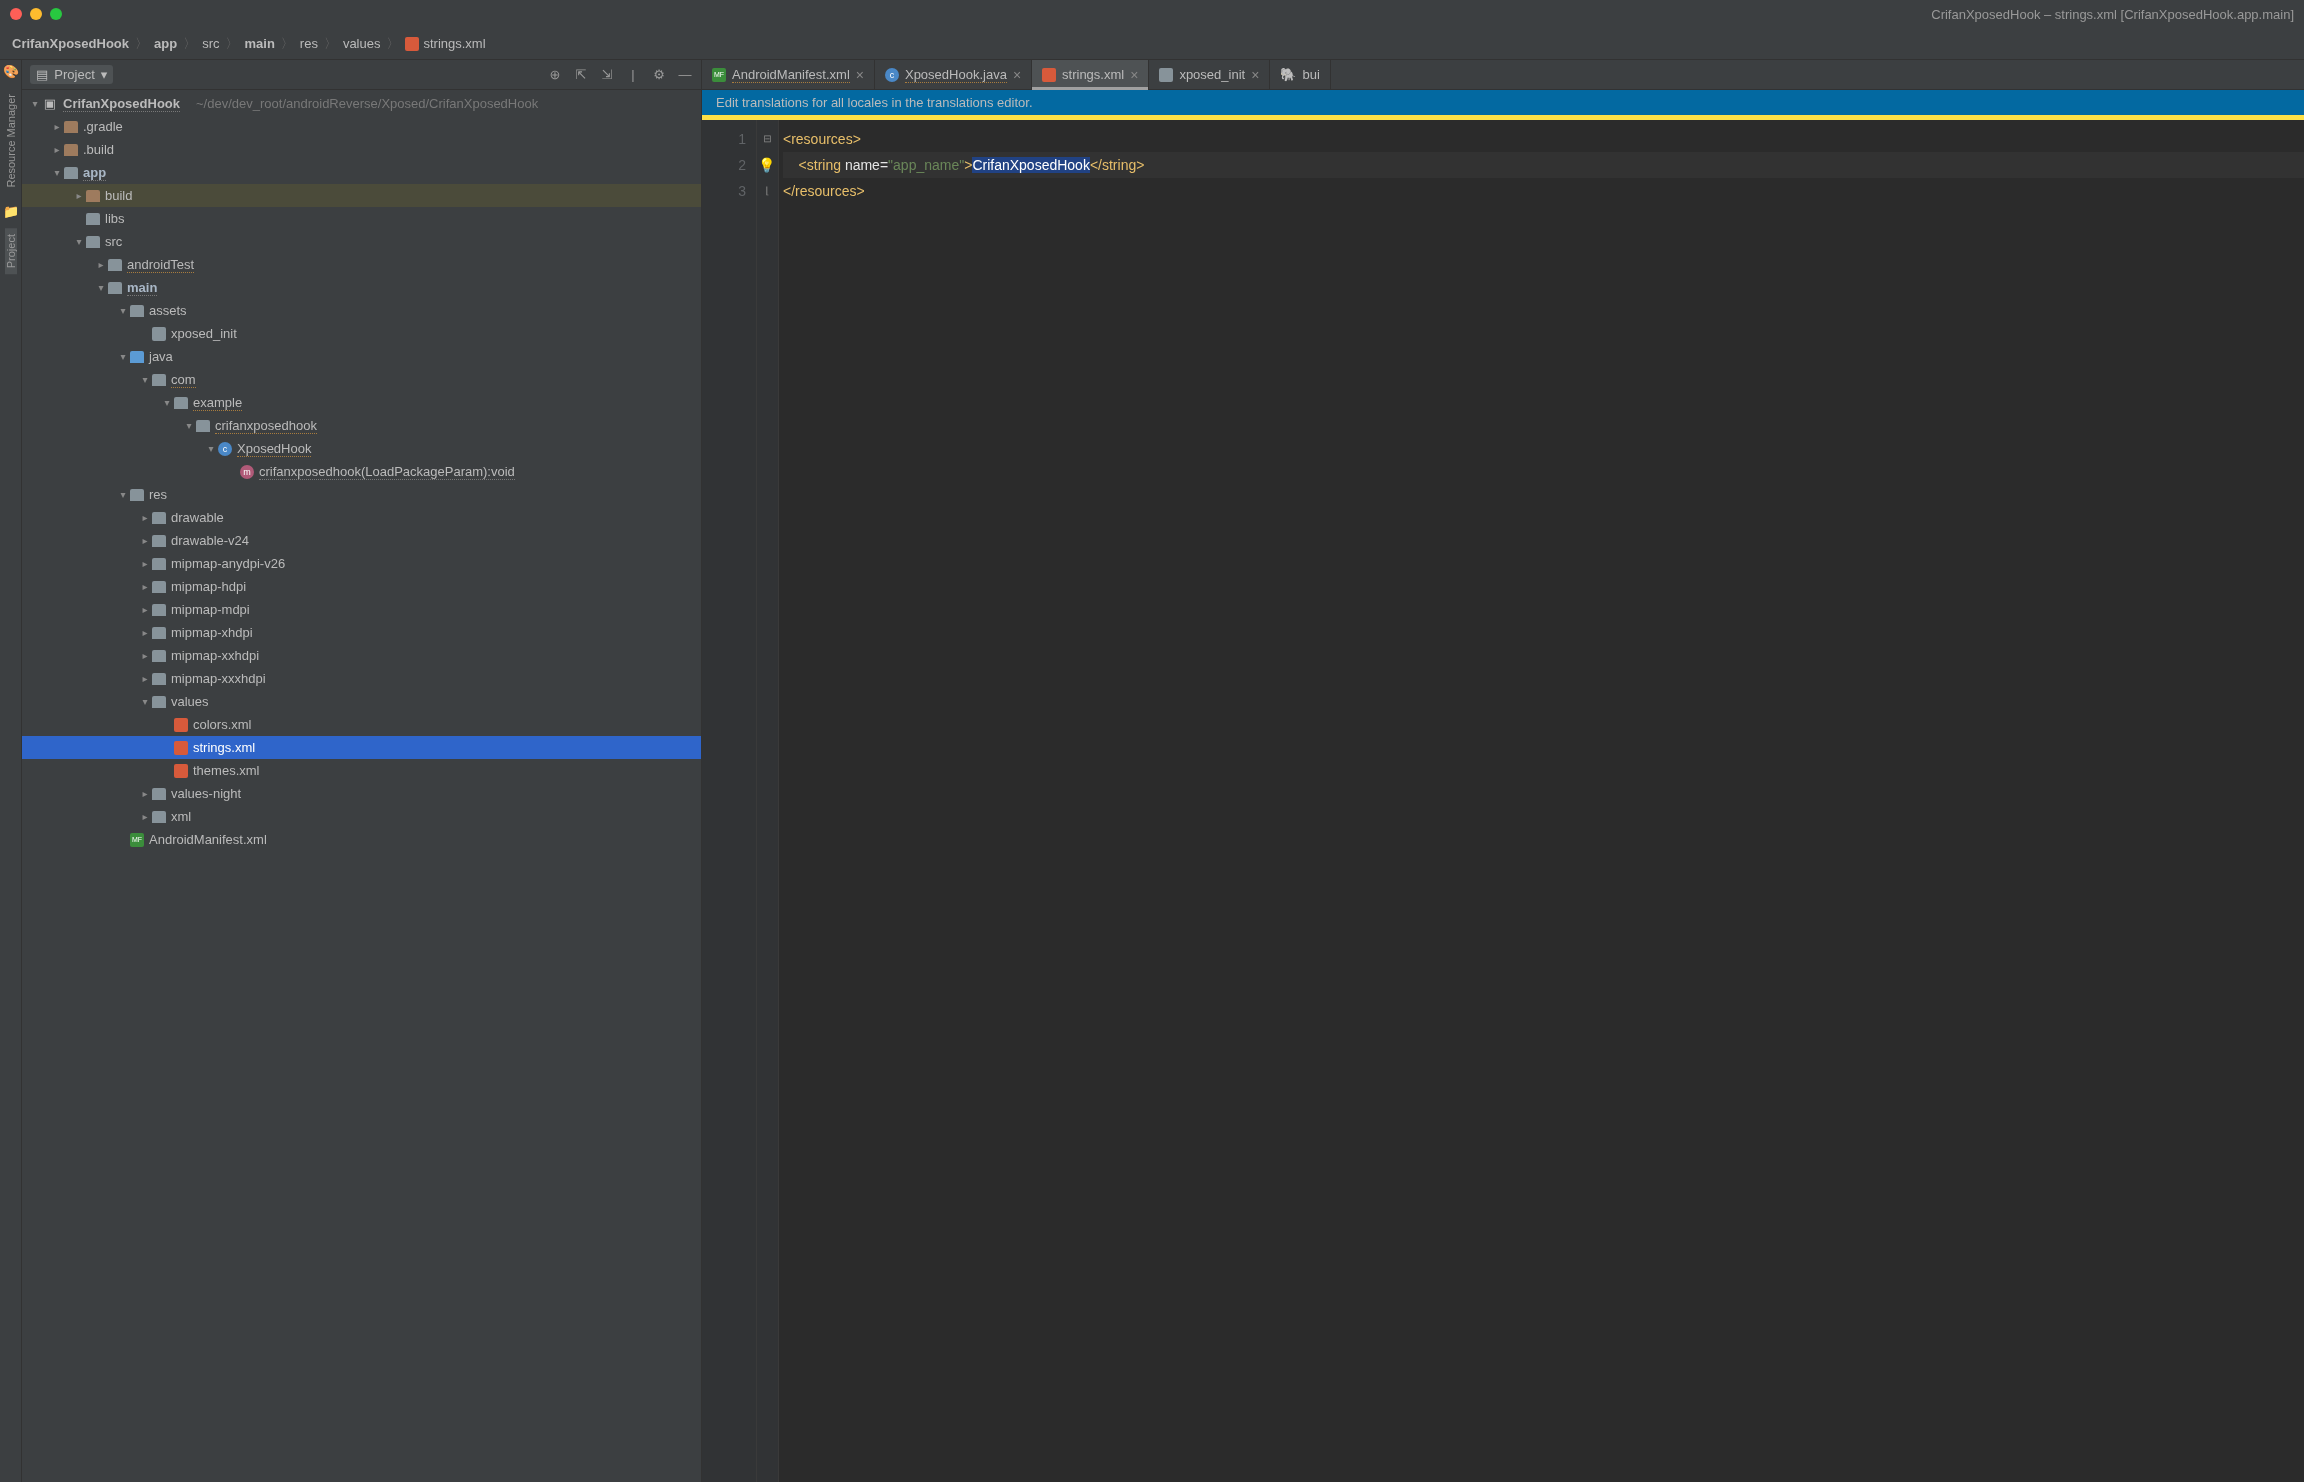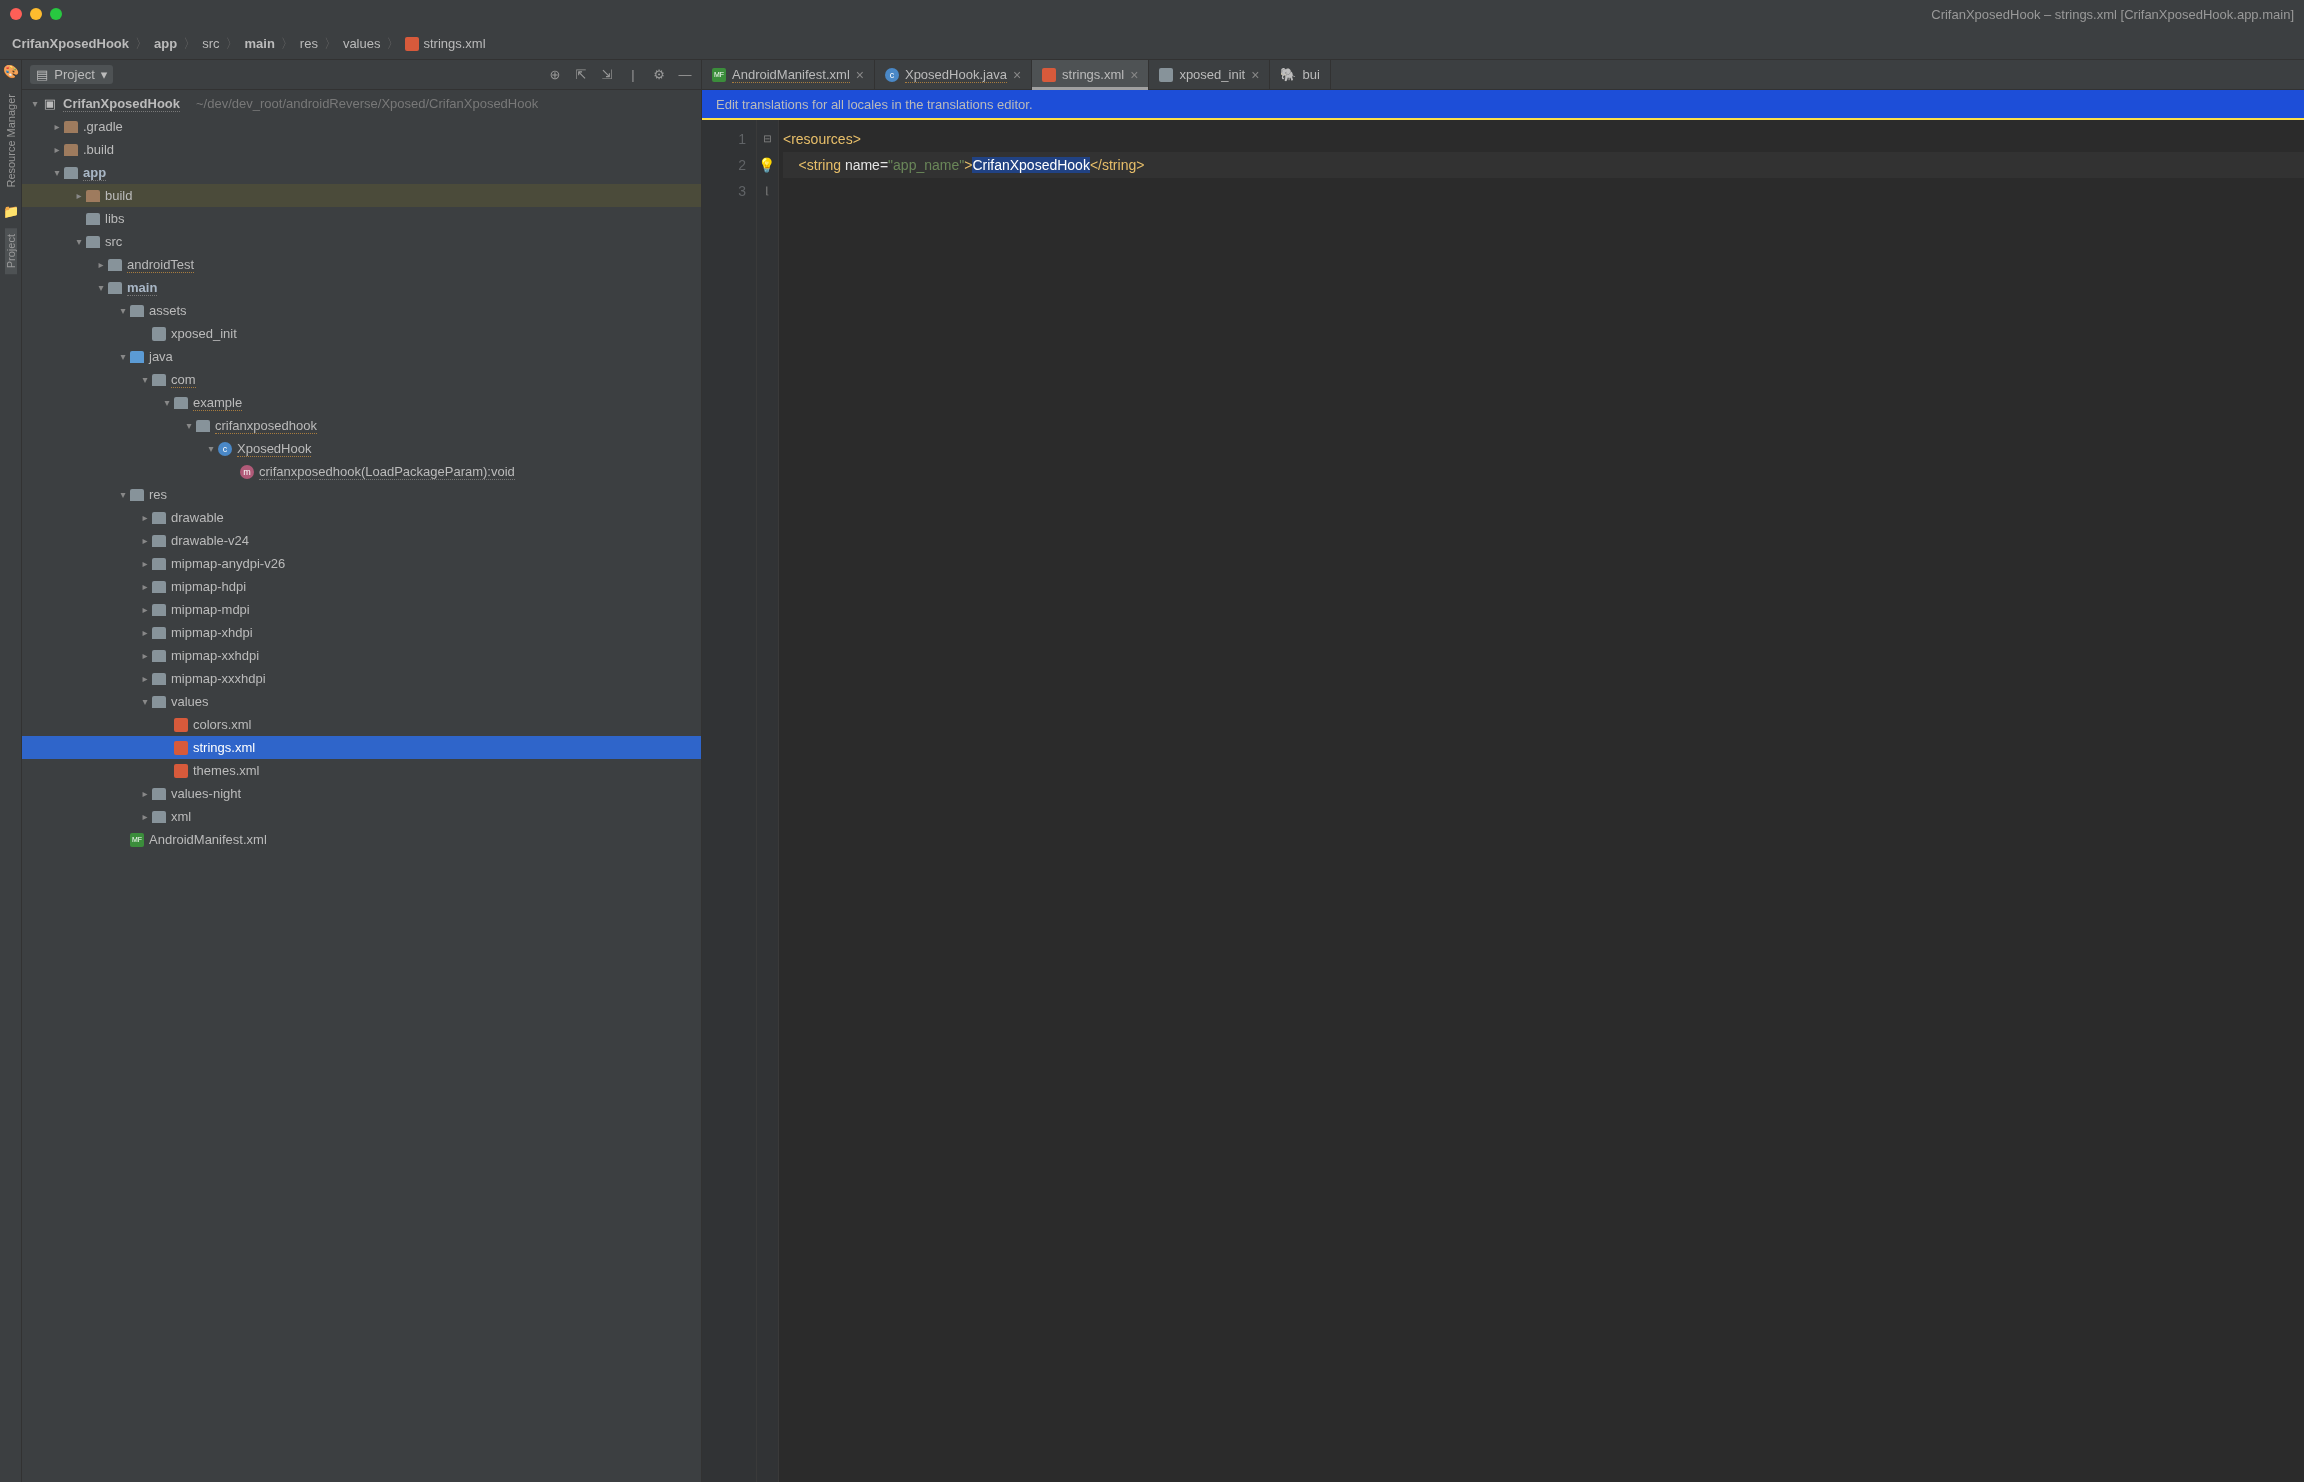--- a/index.html
+++ b/index.html
@@ -40,21 +40,21 @@
 .under { border-bottom: 1px dotted #787878; }
 .under-y { border-bottom: 1px dotted #a87c3e; }
 
 .editor-area { flex: 1; display: flex; flex-direction: column; background: #2b2b2b; }
 .tabs { height: 30px; display: flex; align-items: stretch; background: #3c3f41; border-bottom: 1px solid #323232; }
 .tab { display: flex; align-items: center; padding: 0 10px; gap: 6px; border-right: 1px solid #323232; color: #bbb; cursor: pointer; position: relative; }
 .tab.active { background: #4e5254; }
 .tab.active::after { content: ''; position: absolute; left: 0; right: 0; bottom: -1px; height: 3px; background: #a0a0a0; }
 .tab-close { color: #888; font-size: 14px; cursor: pointer; }
 
-.banner { height: 30px; background: #1d4ed8; color: #bbb; display: flex; align-items: center; padding: 0 14px; border-bottom: 2px solid #fde047; }
+.banner { height: 30px; background: #0369a1; color: #bbb; display: flex; align-items: center; padding: 0 14px; border-bottom: 5px solid #fde047; }
 
 .code-area { flex: 1; display: flex; font-family: "JetBrains Mono", Menlo, Consolas, monospace; font-size: 14px; }
 .gutter { width: 55px; background: #313335; color: #606366; text-align: right; padding: 6px 10px 0 0; line-height: 26px; border-right: 1px solid #3a3a3a; }
 .gutter2 { width: 22px; background: #313335; padding-top: 6px; line-height: 26px; text-align: center; border-right: 1px solid #3a3a3a; }
 .code { flex: 1; padding: 6px 0 0 4px; line-height: 26px; }
 .code-line { white-space: pre; }
 .tag { color: #e8bf6a; }
 .attr-n { color: #e5e5e5; }
 .attr-v { color: #6a8759; }
 .text-v { color: #a9b7c6; }
@@ -333,16 +333,17 @@
         <div>3</div>
       </div>
       <div class="gutter2">
         <div class="fold">⊟</div>
         <div class="bulb">💡</div>
         <div class="fold">⌊</div>
       </div>
       <div class="code">
         <div class="code-line"><span class="tag">&lt;resources&gt;</span></div>
         <div class="code-line caret-line">    <span class="tag">&lt;string</span> <span class="attr-n">name</span><span class="attr-n">=</span><span class="attr-v">"app_name"</span><span class="tag">&gt;</span><span class="text-v sel">CrifanXposedHook</span><span class="tag">&lt;/string&gt;</span></div>
+        <div class="code-line"><span class="tag">&lt;/resources&gt;</span></div>
       </div>
     </div>
   </div>
 </div>
 
 </body></html>

